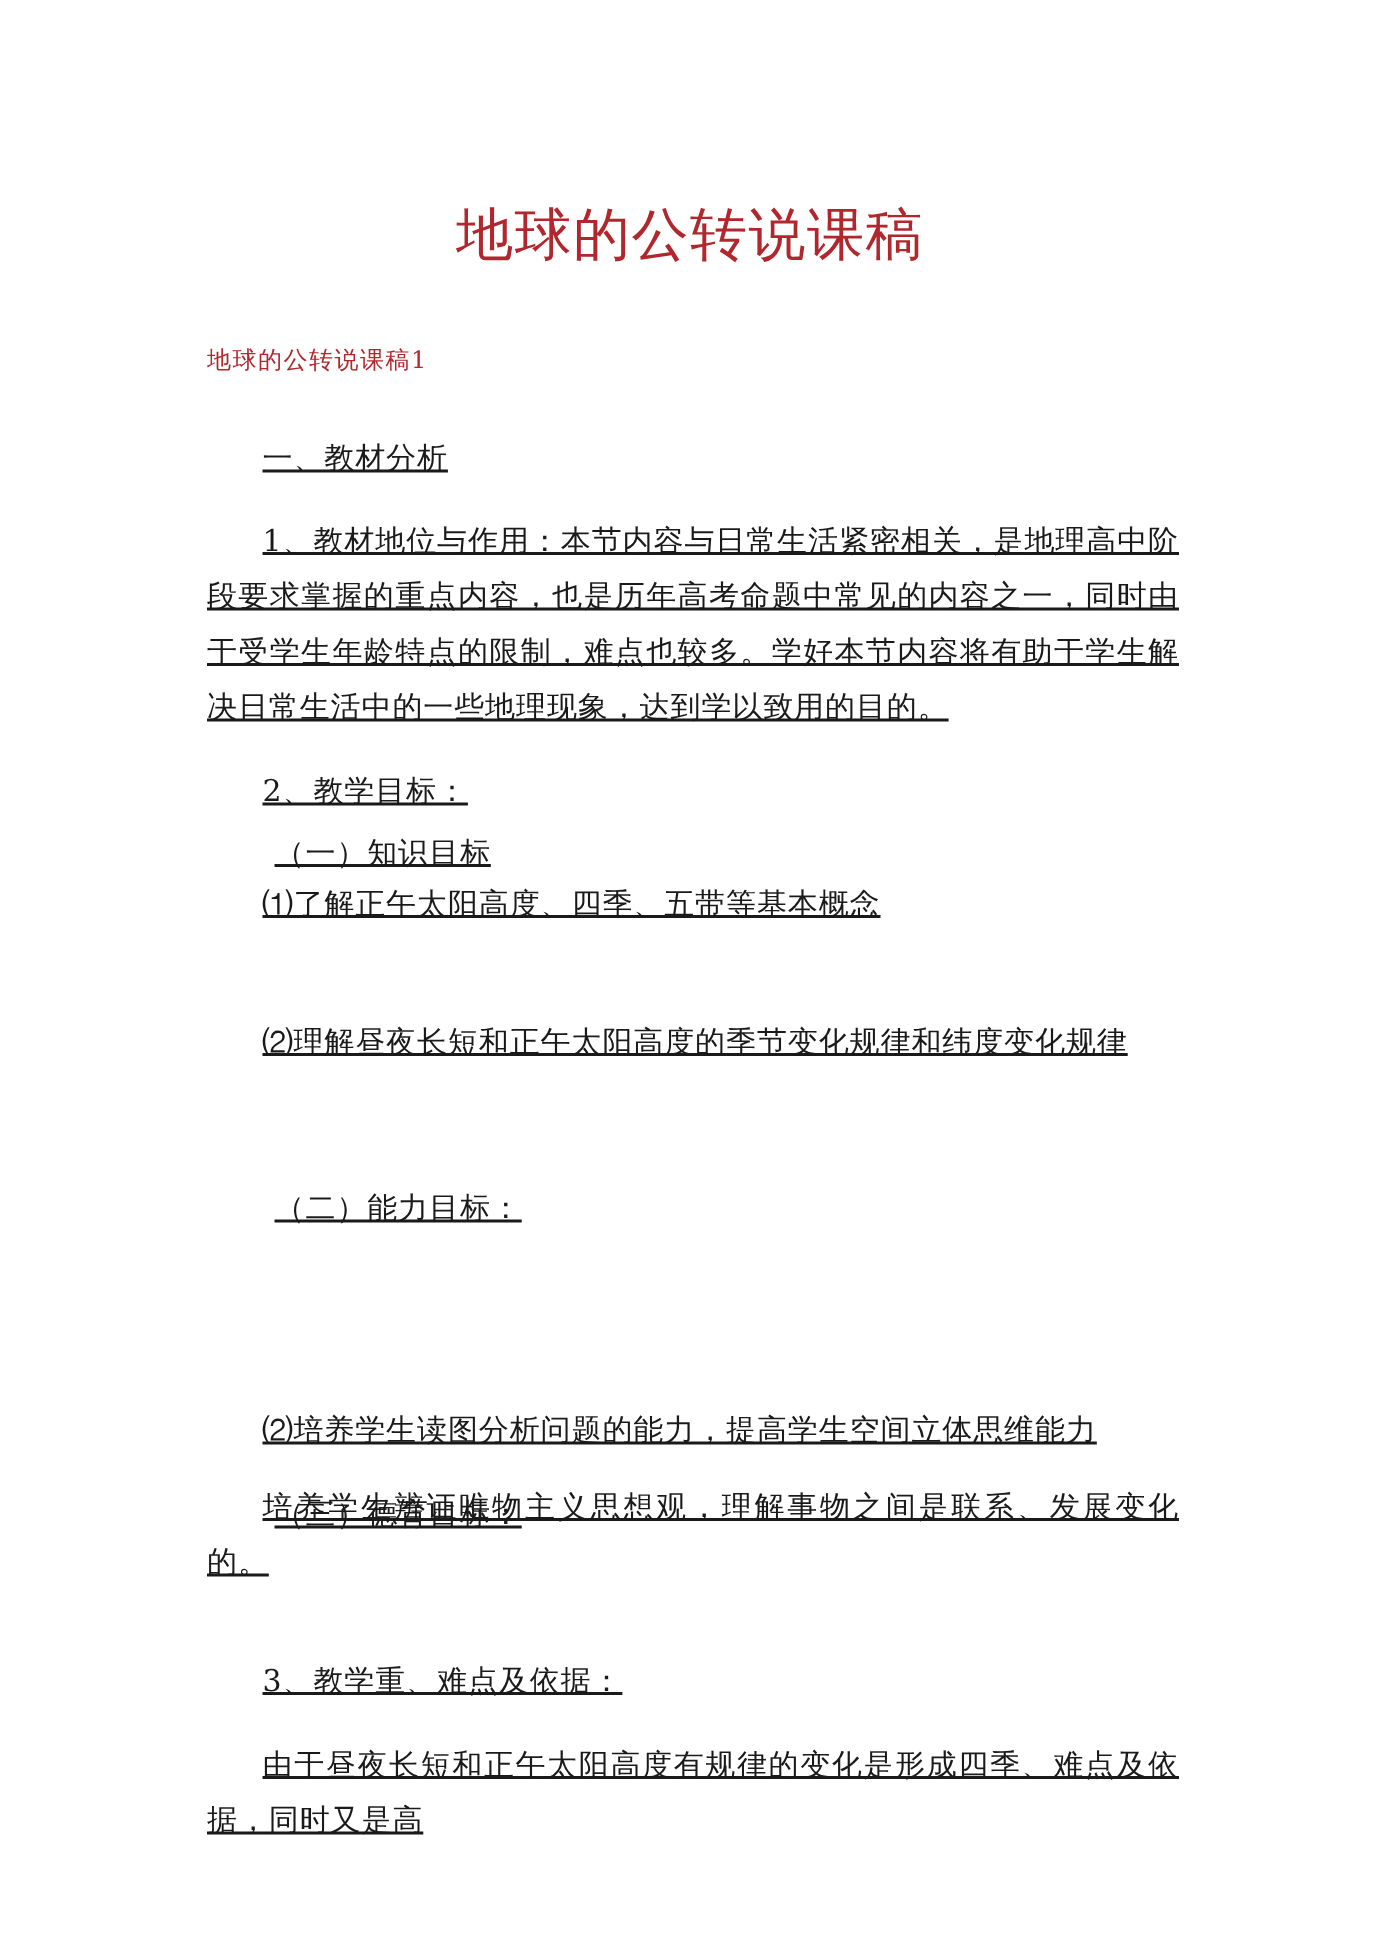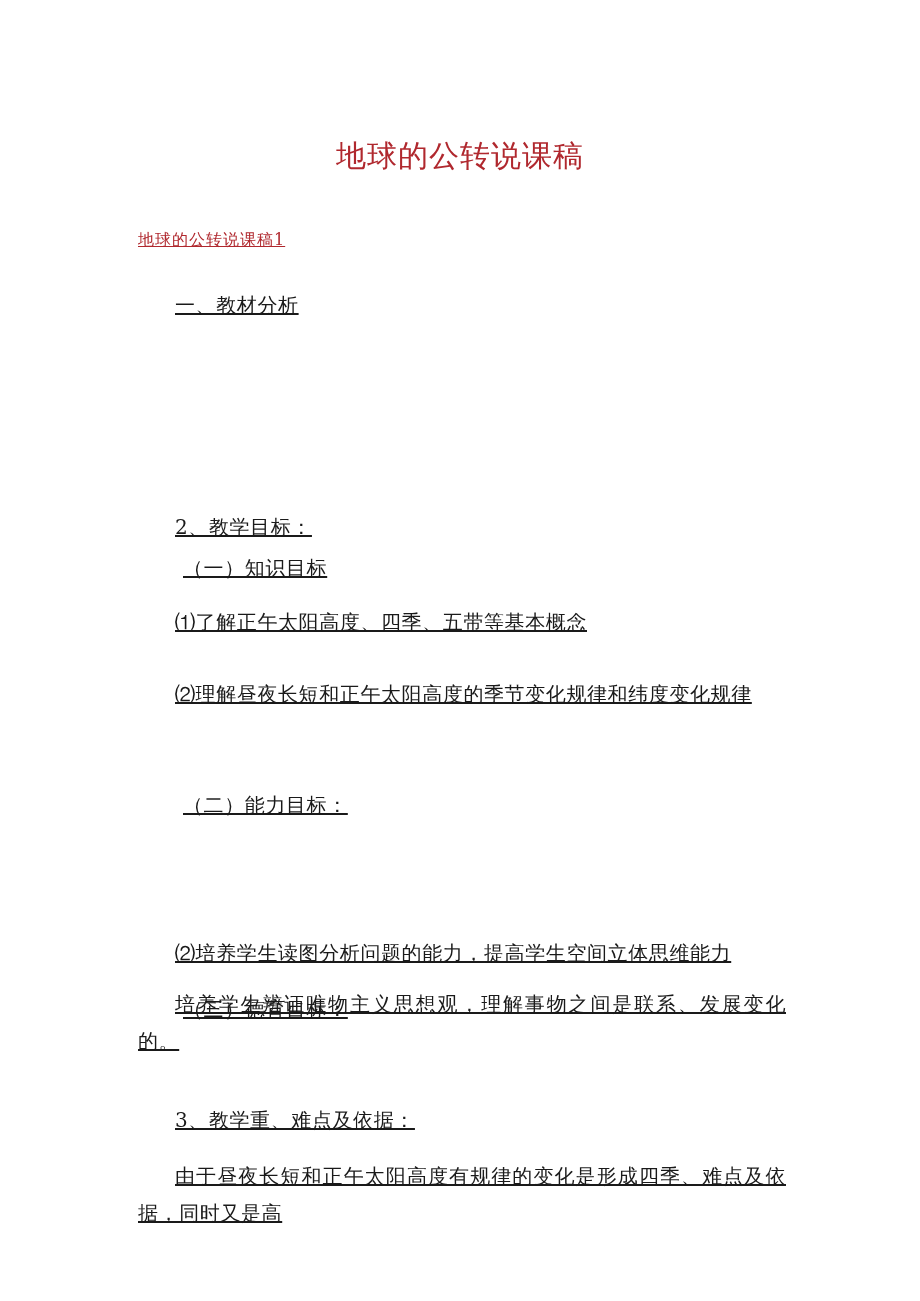--- a/index.html
+++ b/index.html
@@ -1,38 +1,39 @@
 <!DOCTYPE html>
 <html><head>
 <meta charset="utf-8">
 <style>
   html, body { margin: 0; padding: 0; background: #ffffff; }
   body { width: 920px; height: 1301px; position: relative; overflow: hidden;
          font-family: "DejaVu Serif", "Liberation Serif", serif; color: #1a1a1a; }
   .page { position: absolute; left: 0; top: 0; width: 920px; height: 1301px; }
   .doc-title { position: absolute; top: 136px; left: 0; width: 920px; text-align: center;
-               font-size: 30px; color: #b0282e; letter-spacing: 1px; line-height: 40px; }
+               font-size: 38px; color: #b0282e; letter-spacing: 1px; line-height: 40px; }
   .doc-subtitle { position: absolute; top: 228px; left: 138px; font-size: 16px; color: #b0282e;
-                  line-height: 24px; letter-spacing: 1px; text-decoration: underline; }
+                  line-height: 24px; letter-spacing: 1px; }
   .p { position: absolute; left: 138px; width: 648px; font-size: 20px; line-height: 37px;
        letter-spacing: 0.6px; text-align: justify; text-decoration: underline; }
   .indent { text-indent: 37px; }
   .indent2 { text-indent: 45px; }
 </style>
 </head>
 <body>
 
 <div class="page">
   <div class="doc-title">地球的公转说课稿</div>
   <div class="doc-subtitle">地球的公转说课稿1</div>
 
   <div class="p indent" style="top:287px;">一、教材分析</div>
+  <div class="p indent" style="top:342px;">1、教材地位与作用：本节内容与日常生活紧密相关，是地理高中阶段要求掌握的重点内容，也是历年高考命题中常见的内容之一，同时由于受学生年龄特点的限制，难点也较多。学好本节内容将有助于学生解决日常生活中的一些地理现象，达到学以致用的目的。</div>
   <div class="p indent" style="top:509px;">2、教学目标：</div>
   <div class="p indent2" style="top:550px;">（一）知识目标</div>
-  <div class="p indent" style="top:604px;">⑴了解正午太阳高度、四季、五带等基本概念</div>
+  <div class="p indent" style="top:584px;">⑴了解正午太阳高度、四季、五带等基本概念</div>
   <div class="p indent" style="top:676px;">⑵理解昼夜长短和正午太阳高度的季节变化规律和纬度变化规律</div>
   <div class="p indent2" style="top:787px;">（二）能力目标：</div>
   <div class="p indent" style="top:935px;">⑵培养学生读图分析问题的能力，提高学生空间立体思维能力</div>
   <div class="p indent2" style="top:991px;">（三）德育目标：</div>
   <div class="p indent" style="top:986px;">培养学生辨证唯物主义思想观，理解事物之间是联系、发展变化的。</div>
   <div class="p indent" style="top:1102px;">3、教学重、难点及依据：</div>
   <div class="p indent" style="top:1158px;">由于昼夜长短和正午太阳高度有规律的变化是形成四季、难点及依据，同时又是高</div>
 </div>
 
 </body></html>

